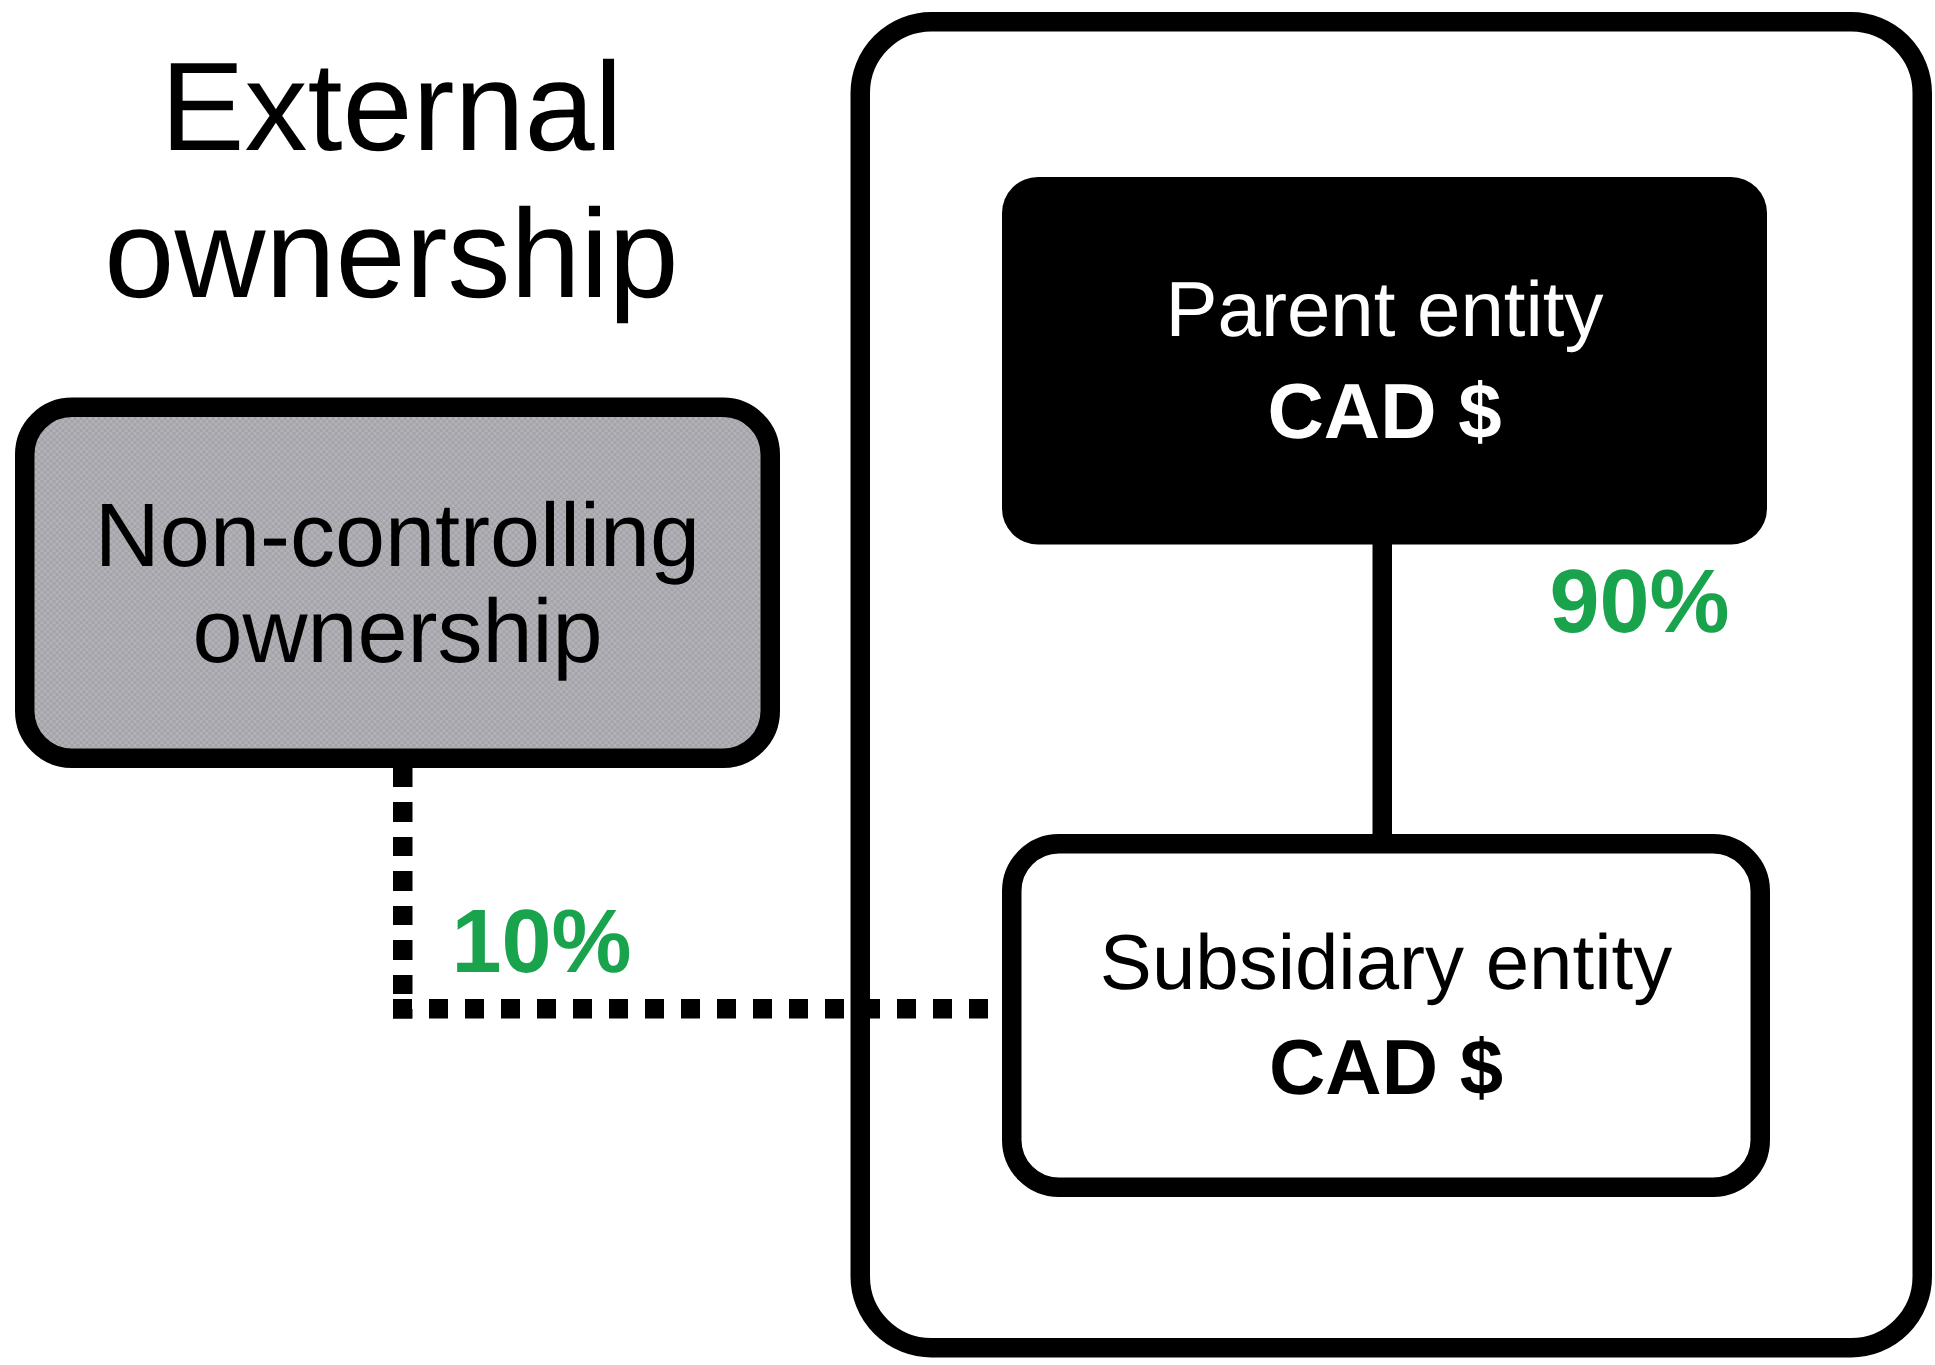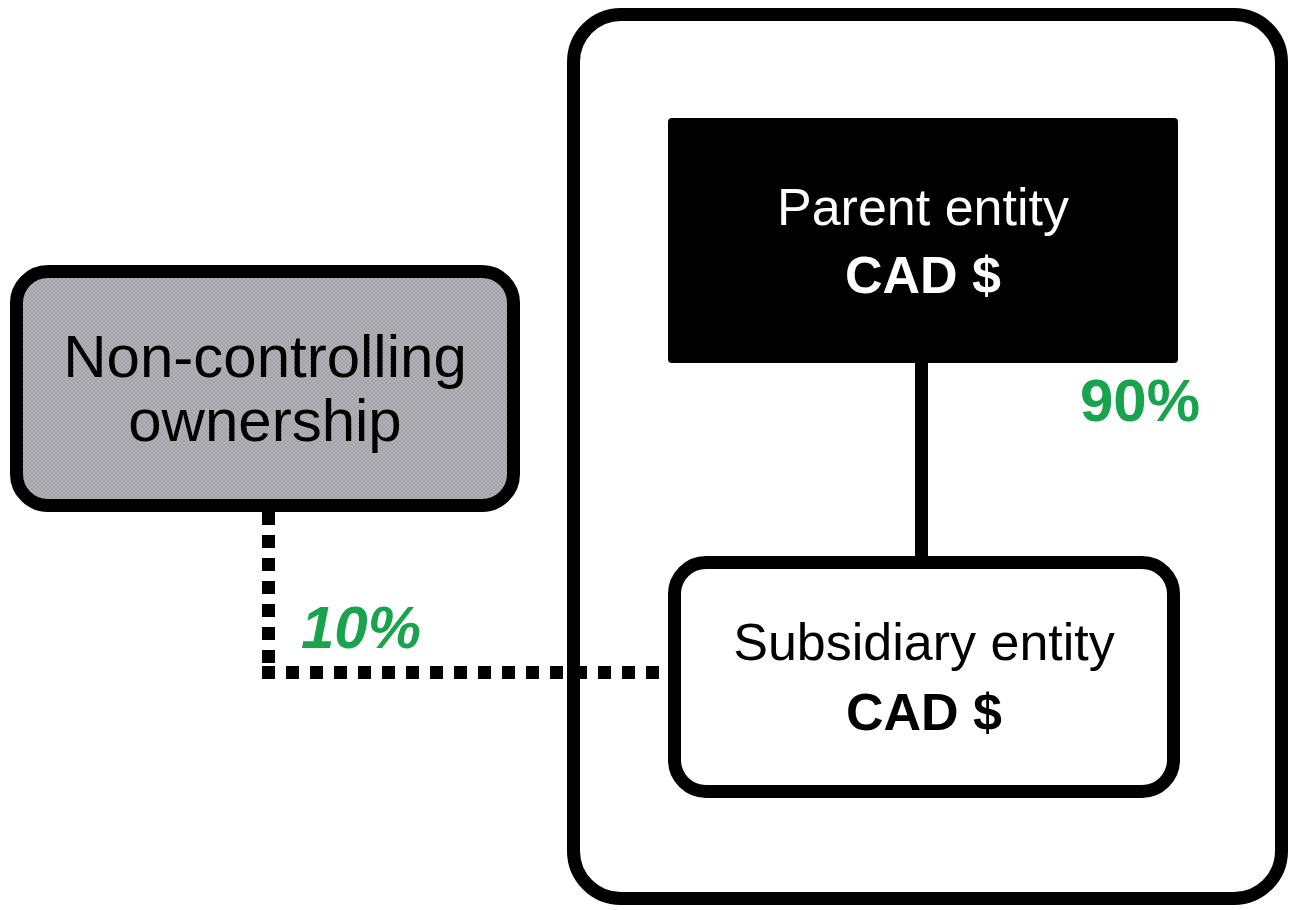--- a/index.html
+++ b/index.html
@@ -55,21 +55,21 @@
   }
   .entity .name { display: block; }
   .entity .currency { display: block; font-weight: bold; }
 
   .parent-entity {
     left: 668px;
     top: 118px;
     width: 510px;
     height: 245px;
     background: #000000;
-    border-radius: 4px;
+    border-radius: 24px;
     color: #ffffff;
     font-size: 52px;
     line-height: 54px;
     gap: 14px;
   }
 
   .subsidiary-entity {
     left: 668px;
     top: 556px;
     width: 512px;
@@ -133,28 +133,32 @@
 
   
   .pct {
     position: absolute;
     font-size: 60px;
     line-height: 62px;
     font-weight: bold;
     color: #18a34c;
     white-space: nowrap;
   }
-  .pct-parent { left: 1080px; top: 370px; }
+  .pct-parent { left: 1033px; top: 370px; }
   .pct-nci    { left: 301px;  top: 597px; }
 </style>
 </head>
 <body>
 
 <div class="canvas">
 
+  <div class="title">
+    <span class="line">External</span>
+    <span class="line">ownership</span>
+  </div>
 
   <div class="group-boundary"></div>
 
   <div class="connector-solid"></div>
 
   <div class="connector-dotted-vertical"></div>
   <div class="connector-dotted-horizontal"></div>
 
   <div class="entity nci-box">
     <span class="name">Non-controlling</span>
@@ -165,15 +169,15 @@
     <span class="name">Parent entity</span>
     <span class="currency">CAD $</span>
   </div>
 
   <div class="entity subsidiary-entity">
     <span class="name">Subsidiary entity</span>
     <span class="currency">CAD $</span>
   </div>
 
   <div class="pct pct-parent" style="color: rgb(24, 163, 76);">90%</div>
-  <div class="pct pct-nci" style="color: rgb(24, 163, 76); font-style: italic;">10%</div>
+  <div class="pct pct-nci" style="color: rgb(24, 163, 76);">10%</div>
 
 </div>
 
 </body></html>

